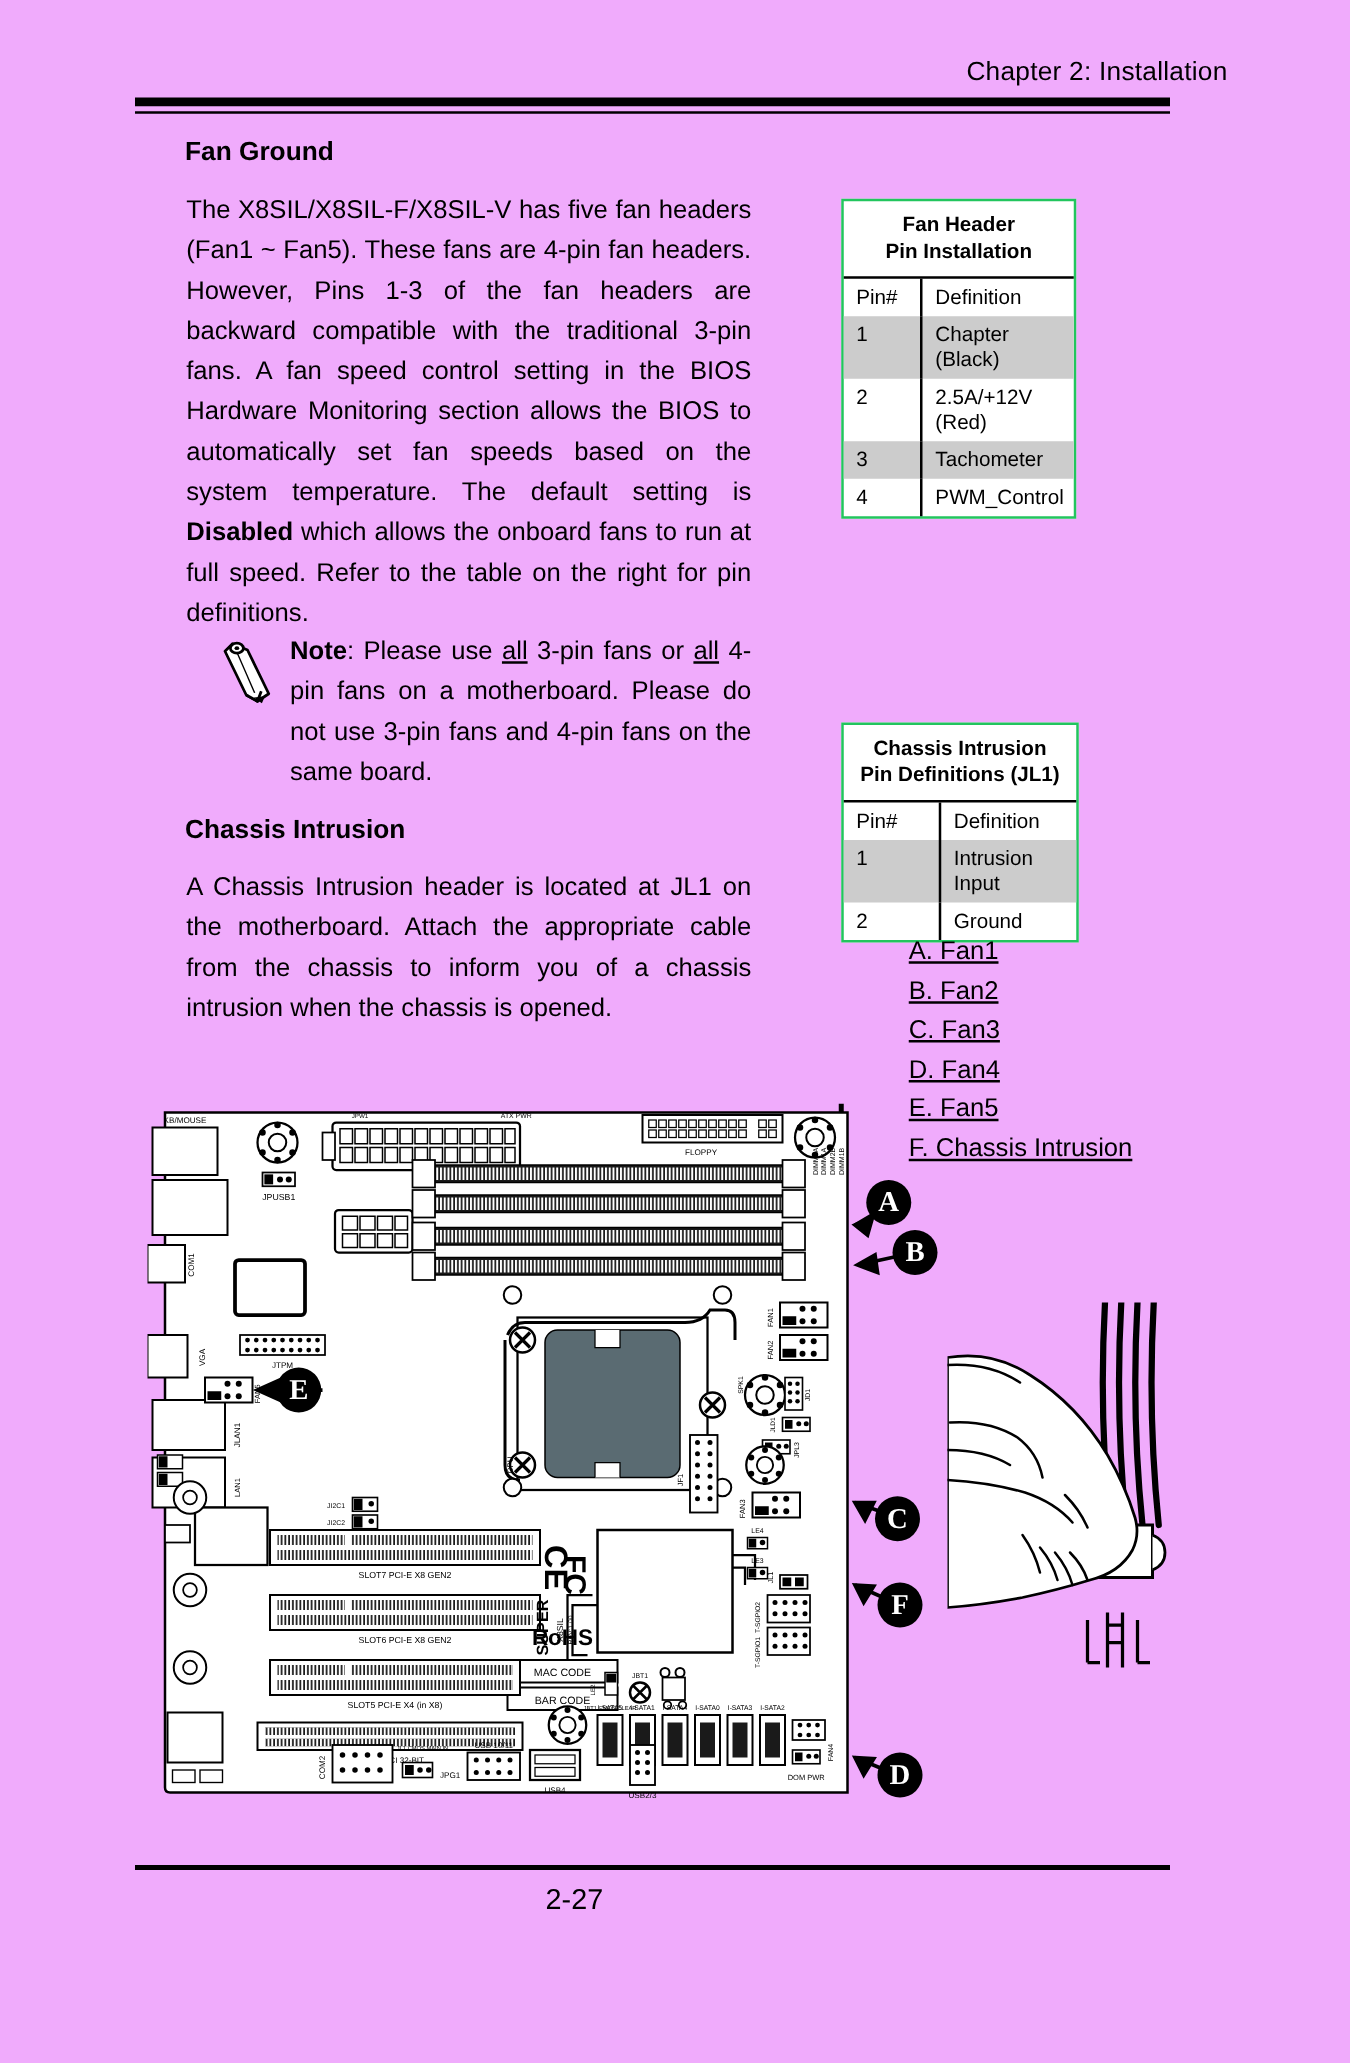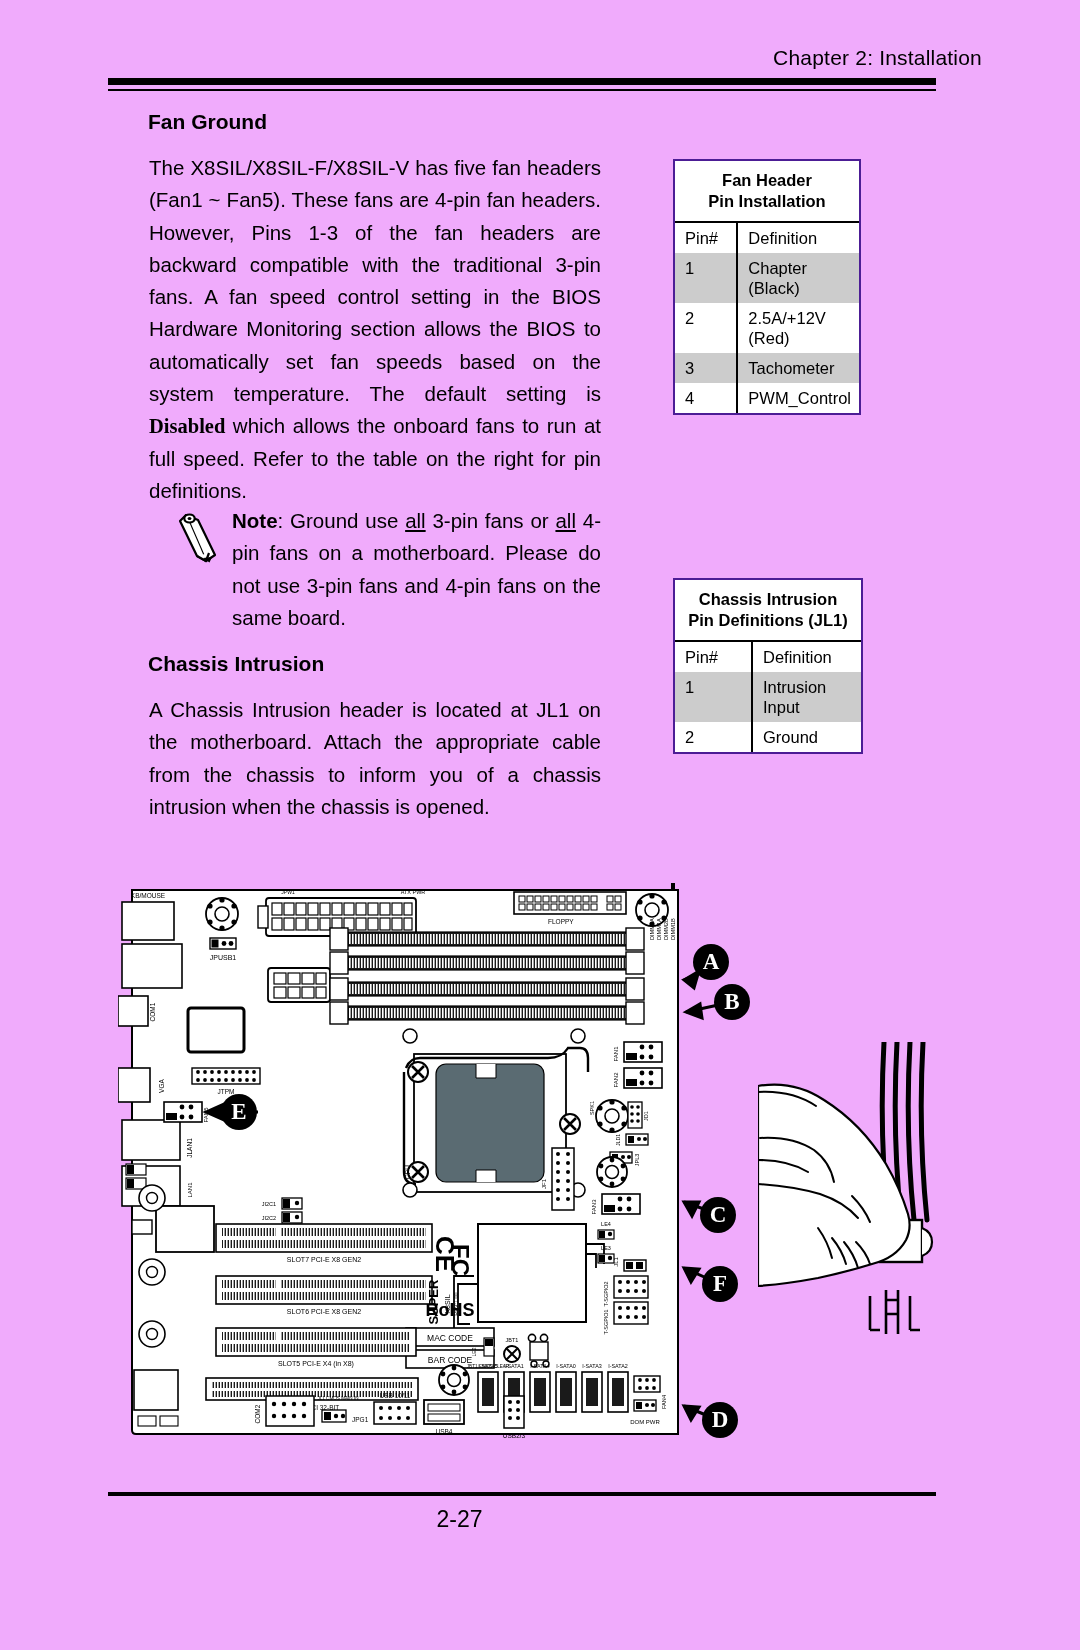--- a/index.html
+++ b/index.html
@@ -70,21 +70,21 @@
     font-size: 21px;
   }
   .bodytext {
     position: absolute;
     left: 149px;
     width: 452px;
     font-size: 20.5px;
     line-height: 32.3px;
     text-align: justify;
   }
-  .bodytext b { font-weight: bold; font-family: Liberation Serif, serif; }
+  .bodytext b { font-weight: bold; }
 
   
   .note-wrap {
     position: absolute;
     left: 176px;
     top: 505px;
     width: 425px;
   }
   .note-body {
     position: absolute;
@@ -101,21 +101,21 @@
     position: absolute;
     left: 0px;
     top: 6px;
     width: 46px;
     height: 56px;
   }
 
   
   .pintable {
     position: absolute;
-    border: 2px solid #4c1d95;
+    border: 2px solid #22c55e;
     background: #fff;
     box-sizing: border-box;
   }
   .pintable .cap {
     text-align: center;
     font-weight: bold;
     font-size: 16.5px;
     line-height: 21px;
     padding: 9px 6px 9px;
     border-bottom: 2px solid #000;
@@ -188,21 +188,21 @@
     <svg class="pencil" viewBox="0 0 46 56">
       <g fill="#ffffff" stroke="#000000" stroke-width="2.2" stroke-linejoin="round">
         <path d="M10 4 L22 9 L39 44 L30 50 Z"></path>
         <path d="M10 4 L4 10 L21 45 L30 50"></path>
         <path d="M21 45 L30 50 L33 42"></path>
       </g>
       <ellipse cx="13.5" cy="7.5" rx="5.2" ry="4" fill="#ffffff" stroke="#000" stroke-width="2.2"></ellipse>
       <ellipse cx="13.5" cy="7.5" rx="1.9" ry="1.5" fill="#000"></ellipse>
       <path d="M27 47 L33.5 51.5 L36 46 Z" fill="#000"></path>
     </svg>
-    <div class="note-body"><b>Note</b><span>: Ground use </span><u>all</u><span> 3-pin fans or </span><u>all</u><span> 4-pin fans on a motherboard. Please do not use 3-pin fans and 4-pin fans on the same board.</span></div>
+    <div class="note-body"><b>Note</b><span>: Please use </span><u>all</u><span> 3-pin fans or </span><u>all</u><span> 4-pin fans on a motherboard. Please do not use 3-pin fans and 4-pin fans on the same board.</span></div>
   </div>
 
   <div class="h-sec" style="top:652px;">Chassis Intrusion</div>
   <div class="bodytext" style="top:694px;">A Chassis Intrusion header is located at JL1 on the motherboard. Attach the appropriate cable from the chassis to inform you of a chassis intrusion when the chassis is opened.</div>
 
   <div class="pintable" style="left:673px; top:159px; width:188px;">
     <div class="cap">
       <div>Fan Header</div>
       <div>Pin Installation</div>
     </div>
@@ -248,20 +248,28 @@
           <td>Intrusion Input</td>
         </tr>
         <tr>
           <td class="pin">2</td>
           <td>Ground</td>
         </tr>
       </tbody>
     </table>
   </div>
 
+  <div class="legend">
+    <div>A. Fan1</div>
+    <div>B. Fan2</div>
+    <div>C. Fan3</div>
+    <div>D. Fan4</div>
+    <div>E. Fan5</div>
+    <div>F. Chassis Intrusion</div>
+  </div>
 
   <div id="board-fig">
     <svg width="830" height="600" viewBox="0 0 830 600">
       <defs>
         <pattern id="pins" width="3" height="10" patternUnits="userSpaceOnUse">
           <rect x="0" y="0" width="1.6" height="10" fill="#ffffff"></rect>
         </pattern>
       </defs>
 
       <path d="M14 18 L554 18 L554 12 L556 12 L556 18 L560 18 L560 562 L18 562

